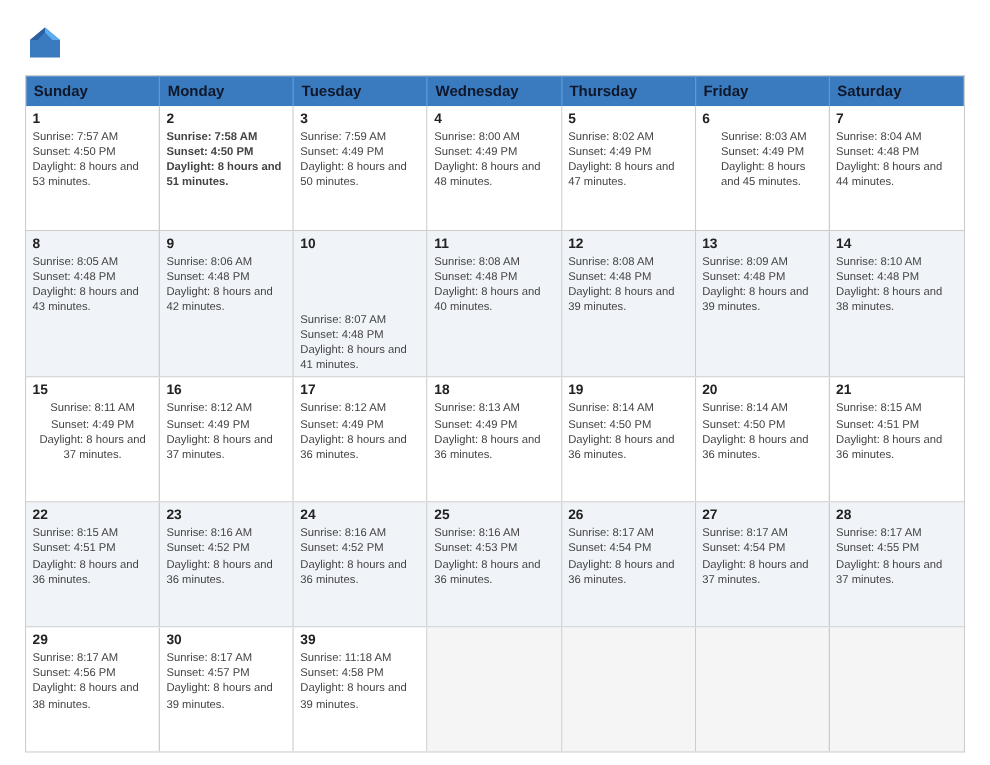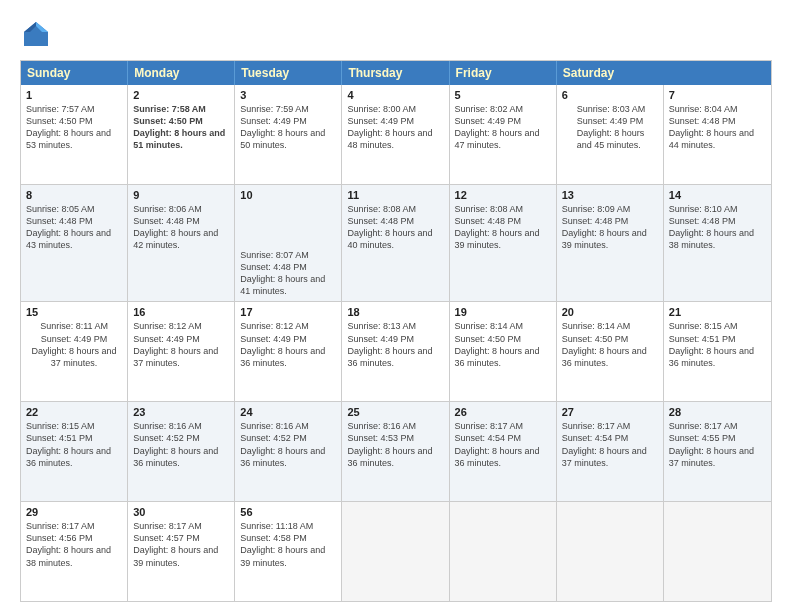--- a/index.html
+++ b/index.html
@@ -64,21 +64,21 @@
       display: flex;
       flex-direction: column;
       border: 1px solid #ccc;
     }
     .cal-header {
       display: grid;
       grid-template-columns: repeat(7, 1fr);
       background: #3a7bbf;
     }
     .cal-header-cell {
-      color: #fef9c3;
+      color: #0f172a;
       font-weight: bold;
       font-size: 12px;
       padding: 5px 6px;
       border-right: 1px solid #5a9bd6;
     }
     .cal-header-cell:last-child { border-right: none; }
     .cal-body {
       display: flex;
       flex-direction: column;
       flex: 1;
@@ -134,20 +134,21 @@
       <div class="main-title"></div>
       <div class="subtitle"></div>
     </div>
   </div>
 
   <div class="calendar">
     <div class="cal-header" id="cal-header">
         <div class="cal-header-cell">Sunday</div>
         <div class="cal-header-cell">Monday</div>
         <div class="cal-header-cell">Tuesday</div>
+        <div class="cal-header-cell">Wednesday</div>
         <div class="cal-header-cell">Thursday</div>
         <div class="cal-header-cell">Friday</div>
         <div class="cal-header-cell">Saturday</div>
       </div>
     <div class="cal-body" id="cal-body">
         <div class="cal-row">
           <div class="cal-cell">
             <span class="day-num">1</span>
             <div class="cell-info" style="white-space: pre-line;">Sunrise: 7:57 AM
 Sunset: 4:50 PM
@@ -329,21 +330,21 @@
 Sunset: 4:56 PM
 Daylight: 8 hours and 38 minutes.</div>
           </div>
           <div class="cal-cell">
             <span class="day-num">30</span>
             <div class="cell-info" style="white-space: pre-line;">Sunrise: 8:17 AM
 Sunset: 4:57 PM
 Daylight: 8 hours and 39 minutes.</div>
           </div>
           <div class="cal-cell">
-            <span class="day-num">56</span>
+            <span class="day-num">39</span>
             <div class="cell-info" style="white-space: pre-line;">Sunrise: 11:18 AM
 Sunset: 4:58 PM
 Daylight: 8 hours and 39 minutes.</div>
           </div>
           <div class="cal-cell empty"></div>
           <div class="cal-cell empty"></div>
           <div class="cal-cell empty"></div>
           <div class="cal-cell empty"></div>
         </div>
       </div>

